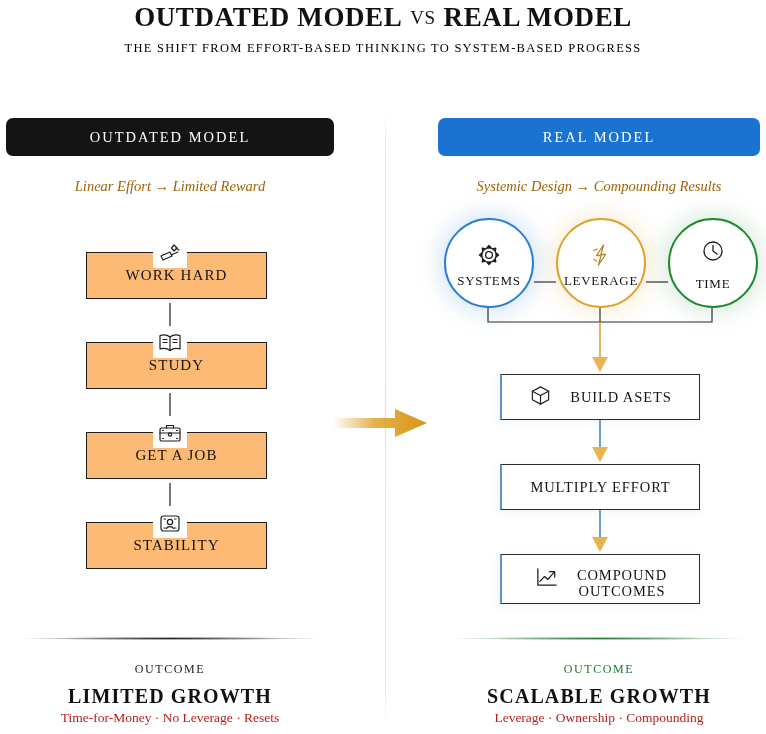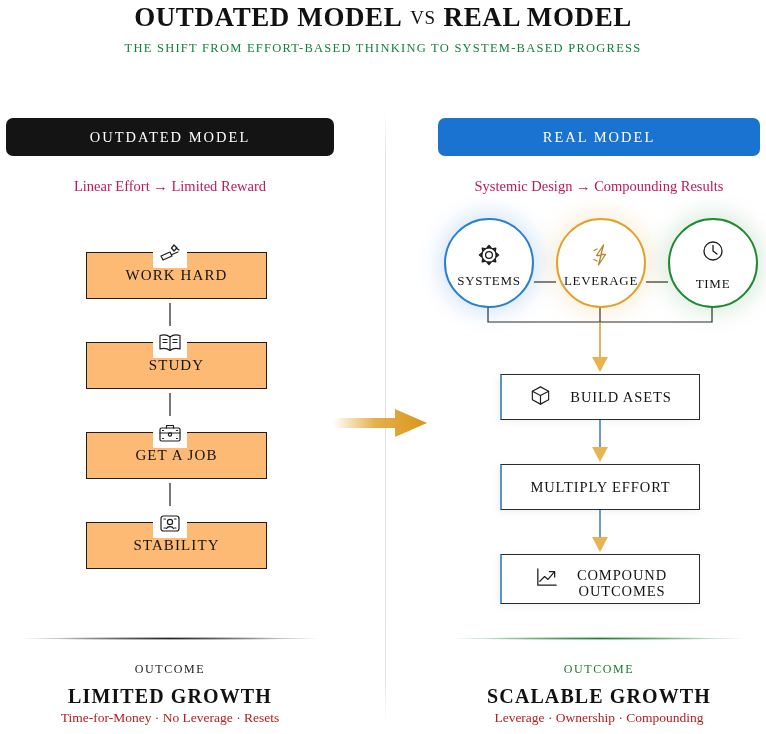--- a/index.html
+++ b/index.html
@@ -24,21 +24,21 @@
   .main-title .vs{
     font-size:19px;font-weight:normal;
     letter-spacing:.5px;
     padding:0 8px;
     position:relative;top:-2px;
   }
   .sub-title{
     position:absolute;top:41px;left:0;width:766px;
     text-align:center;
     font-size:12.5px;letter-spacing:1.25px;
-    color:#15803d;
+    color:#000000;
     white-space:nowrap;
   }
 
   
   .divider{
     position:absolute;left:385px;top:110px;width:1px;height:615px;
     background:linear-gradient(to bottom,rgba(225,225,225,0) 0%,#e4e4e4 7%,#e0e0e0 50%,#e4e4e4 93%,rgba(225,225,225,0) 100%);
   }
   .mid-arrow{position:absolute;left:333px;top:406px;width:100px;height:34px;}
 
@@ -50,21 +50,21 @@
   .bar{
     height:38px;border-radius:7px;
     display:flex;align-items:center;justify-content:center;
     color:#fff;font-size:14.5px;letter-spacing:2px;
   }
   .bar.dark{background:#141414;}
   .bar.blue{background:#1a73d1;}
 
   .tagline{
     margin-top:22px;text-align:center;
-    font-size:14.5px;color:#be185d;
+    font-style:italic;font-size:14.5px;color:#a16207;
     white-space:nowrap;
   }
 
   
   .lflow{position:absolute;left:86px;top:252px;width:167px;}
   .lnode{position:relative;margin-bottom:0;}
   .lbox{
     width:181px;height:47px;box-sizing:border-box;
     border:1.3px solid #1d1d1d;background:#fdba74;
     display:flex;align-items:center;justify-content:center;

